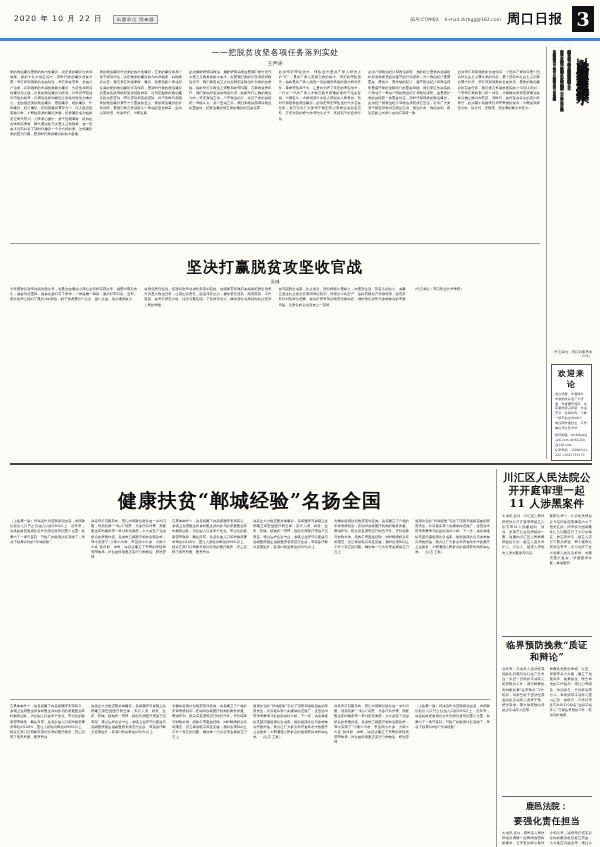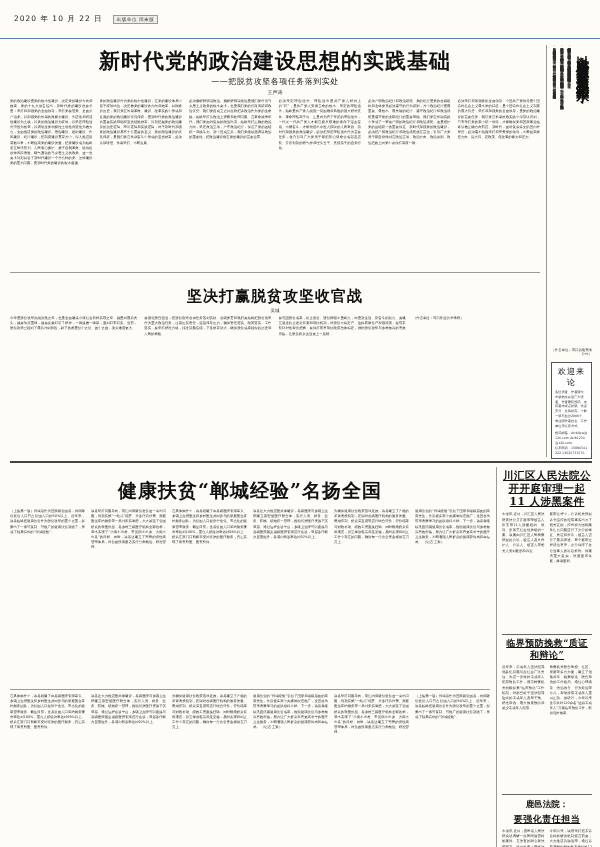--- a/index.html
+++ b/index.html
@@ -3,21 +3,21 @@
 <meta charset="utf-8">
 <style>
   html,body{margin:0;padding:0;background:#c8c8c8;}
   body{font-family:"DejaVu Sans","Liberation Sans",sans-serif;}
   #page{
     width:600px;height:847px;background:#fdfcf7;position:relative;overflow:hidden;
     box-sizing:border-box;
   }
   
   .masthead{
-    position:relative;height:38px;border-bottom:1px solid #3b82f6;
+    position:relative;height:38px;border-bottom:3px solid #3b82f6;
     display:flex;align-items:center;
   }
   .mast-date{
     font-size:7.5px;color:#222;margin-left:14px;letter-spacing:1px;white-space:nowrap;
   }
   .mast-badge{
     font-size:4.6px;color:#333;border:1px solid #999;padding:1px 3px;margin-left:10px;
     letter-spacing:.5px;white-space:nowrap;background:#efeee8;
   }
   .mast-center{
@@ -80,68 +80,73 @@
   }
   .vcol-text{
     writing-mode:vertical-rl;font-size:3.4px;line-height:1.6;color:#2a2a2a;
     height:300px;word-break:break-all;overflow:hidden;
   }
   .welcome-box{
     border:1px solid #555;margin-top:6px;width:100%;box-sizing:border-box;padding:3px;
     background:#fff;
   }
   .welcome-title{
-    text-align:center;font-size:8px;font-weight:normal;color:#111;letter-spacing:1px;
+    text-align:center;font-size:8px;font-weight:bold;color:#111;letter-spacing:1px;
     font-family:"DejaVu Serif","Liberation Serif",serif;margin-bottom:2px;
   }
   .welcome-body{font-size:3.2px;line-height:1.5;color:#333;word-break:break-all;}
   .sig{text-align:right;font-size:3.4px;color:#333;margin-top:3px;}
   
   .hdiv{border-top:2px solid #444;margin:4px 8px 0 10px;}
   
   .bot-wrap{display:flex;padding:4px 8px 6px 10px;box-sizing:border-box;height:415px;}
   .bot-main{flex:1;padding-right:6px;box-sizing:border-box;}
   .headline3{
     font-family:"DejaVu Serif","Liberation Serif",serif;
     font-size:19px;font-weight:bold;text-align:center;color:#111;letter-spacing:1px;
-    margin:11px 0 5px 0;
+    margin:19px 0 5px 0;
   }
   .cols5{display:flex;gap:6px;}
   .cols5 > div{flex:1;}
   .bot-right{
     width:96px;border-left:1px solid #9a9a9a;padding-left:5px;box-sizing:border-box;
   }
   .rbox-title{
     font-family:"DejaVu Serif","Liberation Serif",serif;
     font-size:10.5px;font-weight:bold;color:#111;text-align:center;line-height:1.25;
-    letter-spacing:.5px;margin:2px 0 4px 0;text-decoration:underline;
+    letter-spacing:.5px;margin:2px 0 4px 0;
   }
   .rbox-title.small{font-size:9px;}
   .rbox-sub{
     font-family:"DejaVu Serif","Liberation Serif",serif;
     font-size:8.5px;font-weight:bold;color:#111;text-align:center;margin:4px 0 3px 0;
   }
   .cols2{display:flex;gap:5px;}
   .cols2 > div{flex:1;}
   .rule-dark{border-top:1px solid #666;margin:4px 0 3px 0;}
 </style>
 </head>
 <body>
 
 <div id="page">
 
   <div class="masthead">
     <div class="mast-date">2020 年 10 月 22 日</div>
     <div class="mast-badge">出版单位 周末版</div>
+    <div class="mast-right">
+      <span class="mast-small">编号:CTPP03</span>
+      <span class="mast-small">E-mail:zkrbgg@163.com</span>
+      <span class="mast-logo">周口日报</span>
+      <span class="mast-num">3</span>
+    </div>
   </div>
 
   <div class="top-wrap">
 
     <div class="top-main">
-      <div class="headline1">新时代党的政治建设思想的实践基础</div>
       <div class="subhead1">——把脱贫攻坚各项任务落到实处</div>
       <div class="byline">王声涛</div>
 
       <div class="cols3">
         <div class="fill" style="height:168px">党的政治建设是党的根本性建设，决定党的建设方向和效果。党的十九大报告指出，新时代党的建设总要求是：坚持和加强党的全面领导，坚持党要管党、全面从严治党，以加强党的长期执政能力建设、先进性和纯洁性建设为主线，以党的政治建设为统领，以坚定理想信念宗旨为根基，以调动全党积极性主动性创造性为着力点，全面推进党的政治建设、思想建设、组织建设、作风建设、纪律建设，把制度建设贯穿其中，深入推进反腐败斗争，不断提高党的建设质量，把党建设成为始终走在时代前列、人民衷心拥护、勇于自我革命、经得起各种风浪考验、朝气蓬勃的马克思主义执政党。这一总要求深刻回答了新时代建设一个什么样的党、怎样建设党的重大问题，是新时代党的建设的根本遵循。</div>
         <div class="fill" style="height:168px">党的政治建设作为党的根本性建设，在党的建设体系中居于统领地位，决定着党的建设的方向和效果。回顾党的历史，我们党在长期革命、建设、改革实践中形成和发展的党的政治建设优良传统，是新时代党的政治建设的重要实践基础和宝贵经验财富。深刻把握党的政治建设的历史逻辑、理论逻辑和实践逻辑，对于新时代加强党的政治建设具有十分重要的意义。党的政治建设的优良传统，是我们党在长期奋斗中形成的宝贵财富，必须倍加珍惜、长期坚持、不断发展。</div>
         <div class="fill" style="height:168px">必须旗帜鲜明讲政治。旗帜鲜明讲政治是我们党作为马克思主义政党的根本要求，也是我们党的优良传统和政治优势。我们党自成立之日起就把讲政治作为党的生命线，始终坚持从政治上观察和处理问题。在革命战争年代，我们党面对复杂的政治环境，始终坚持正确的政治方向，坚定政治立场，严守政治纪律，保证了党的团结统一和战斗力。新中国成立后，我们党继续强调讲政治的重要性，把政治建设摆在党的建设的首要位置。</div>
         <div class="fill" style="height:168px">必须坚定理想信念。理想信念是共产党人精神上的“钙”，是共产党人安身立命的根本。坚定的理想信念，始终是共产党人战胜一切困难和风险的强大精神支柱。革命理想高于天。正是因为有了坚定的理想信念，一代又一代共产党人才能在极其艰难的条件下浴血奋战、不懈奋斗，才能创造出令世人惊叹的人间奇迹。新时代加强党的政治建设，必须把坚定理想信念作为首要任务，教育引导广大党员干部把初心使命变成锐意进取、开拓创新的精气神和埋头苦干、真抓实干的自觉行动。</div>
         <div class="fill" style="height:168px">必须严明政治纪律和政治规矩。党的纪律是党的各级组织和全体党员必须遵守的行为规则，其中政治纪律是最重要、最根本、最关键的纪律。遵守政治纪律和政治规矩是遵守党的全部纪律的重要基础。我们党在长期实践中形成了一整套严明的政治纪律和政治规矩，这是维护党的团结统一的重要保证。新时代加强党的政治建设，必须把严明政治纪律和政治规矩放在首位，引导广大党员干部自觉做到在政治立场、政治方向、政治原则、政治道路上同党中央保持高度一致。</div>
         <div class="fill" style="height:168px">必须坚持和加强党的全面领导。中国共产党领导是中国特色社会主义最本质的特征，是中国特色社会主义制度的最大优势。坚持和加强党的全面领导，是党的政治建设的首要任务。我们党在长期执政实践中深刻认识到，只有坚持党的集中统一领导，才能确保党和国家事业始终沿着正确方向前进。新时代，面对复杂多变的国内外形势，必须毫不动摇坚持和完善党的领导，不断提高党把方向、谋大局、定政策、促改革的能力和定力。</div>

